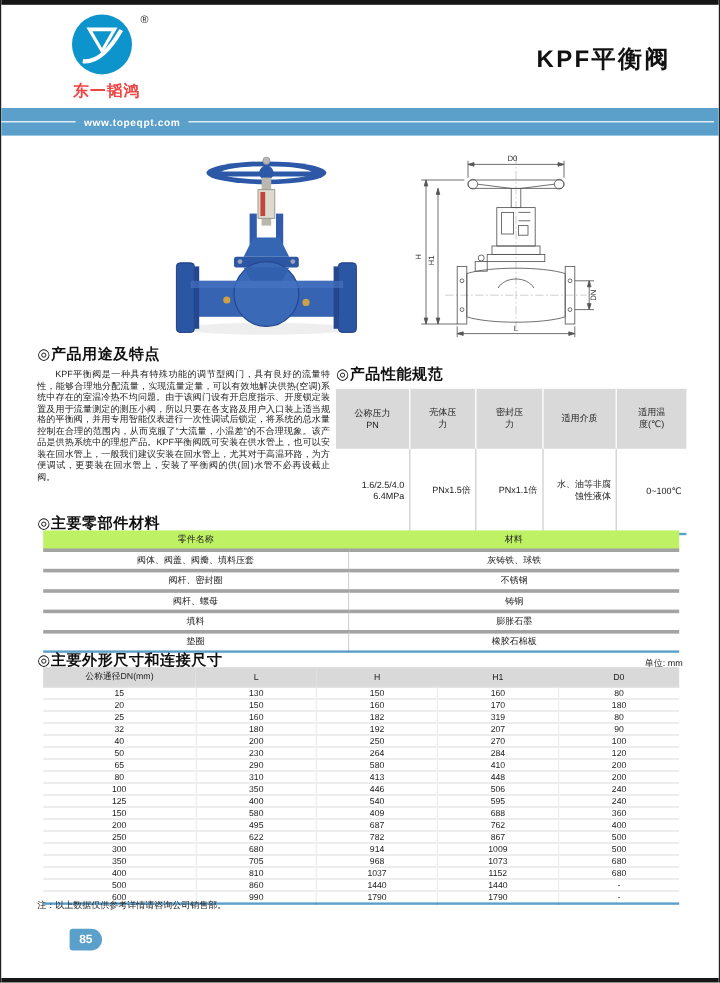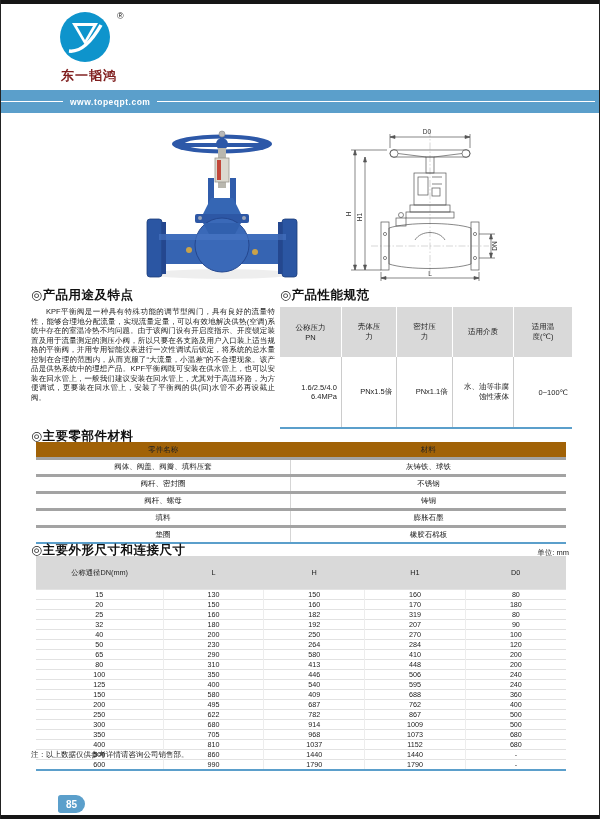--- a/index.html
+++ b/index.html
@@ -9,89 +9,90 @@
     box-sizing:border-box;border-left:1px solid #222;border-right:1px solid #222;
     overflow:hidden;
   }
   .bar-top,.bar-bottom{position:absolute;left:0;width:100%;height:4px;background:#161616;}
   .bar-top{top:0}.bar-bottom{bottom:0}
 
   
   .logo-svg{position:absolute;left:57px;top:9px;}
   .reg-mark{position:absolute;left:116px;top:11px;font-size:9px;color:#222;}
   .logo-text{position:absolute;left:50px;top:67px;width:76px;text-align:center;
-    font-size:13px;font-weight:bold;letter-spacing:1px;color:#7f1d1d;}
+    font-size:13px;font-weight:bold;letter-spacing:1px;color:#ef4444;}
   .page-title{position:absolute;right:40px;top:36px;font-size:20px;font-weight:bold;
     letter-spacing:2px;color:#111;}
 
   
   .blue-band{position:absolute;left:0;top:90px;width:100%;height:23px;background:#5B9FCB;
     display:flex;align-items:center;}
   .band-line-left{width:62px;height:1px;background:#fff;margin-right:7px;}
   .band-line-right{flex:1;height:1px;background:#fff;margin-left:7px;margin-right:4px;}
   .site-text{font-size:8.5px;font-weight:bold;color:#fff;letter-spacing:.5px;}
 
   
   .product-photo{position:absolute;left:128px;top:122px;}
   .tech-drawing{position:absolute;left:336px;top:122px;}
 
   
   .sec-heading{font-size:12.5px;font-weight:bold;color:#111;letter-spacing:.5px;white-space:nowrap;}
   .features{position:absolute;left:30px;top:287px;width:244px;}
   .features-body{margin-top:3px;font-size:7.5px;line-height:9.5px;text-align:justify;
     text-indent:2em;color:#222;}
 
-  .performance{position:absolute;left:279px;top:287px;width:292px;}
+  .performance{position:absolute;left:279px;top:304px;width:292px;}
   table{border-collapse:collapse;}
   .perf-table{width:100%;margin-top:3px;border-bottom:2px solid #5B9FCB;table-layout:fixed;}
   .perf-table th{background:#D9D9D9;font-size:7.5px;font-weight:normal;height:17px;
     border-left:1px solid #fff;padding:15px;color:#222;}
   .perf-table th:first-child{border-left:none;}
   .perf-table td{height:70px;text-align:right;vertical-align:middle;font-size:7.5px;
     border-left:1px solid #ccc;white-space:pre-line;padding:0 4px;color:#222;}
   .perf-table td:first-child{border-left:none;}
 
   .materials-heading{position:absolute;left:30px;top:428px;}
   .materials-table{position:absolute;left:35px;top:442px;width:530px;
     border-bottom:2px solid #5B9FCB;table-layout:fixed;}
-  .materials-table th{background:#a16207;font-size:7.5px;font-weight:normal;height:15px;
+  .materials-table th{background:#bef264;font-size:7.5px;font-weight:normal;height:15px;
     padding:0;color:#222;}
   .materials-table td{height:14px;font-size:7.5px;text-align:center;padding:0;
     border-top:3px solid #a3a3a3;border-left:1px solid #d5d5d5;color:#222;}
   .materials-table td:first-child{border-left:none;}
 
   .dims-heading{position:absolute;left:30px;top:542px;}
   .unit-label{position:absolute;right:30px;top:548px;font-size:7.5px;color:#222;}
   .dims-table{position:absolute;left:35px;top:556px;width:530px;
     border-bottom:2px solid #5B9FCB;table-layout:fixed;}
-  .dims-table th{background:#D9D9D9;font-size:7.3px;font-weight:normal;height:33px;
+  .dims-table th{background:#D9D9D9;font-size:7.3px;font-weight:normal;height:16px;
     padding:0;color:#222;}
   .dims-table td{height:9px;line-height:9px;font-size:7.2px;text-align:center;padding:0;
     border-top:1px solid #e2e2e2;border-left:1px solid #ededed;color:#222;}
   .dims-table td:first-child{border-left:none;}
 
   .note{position:absolute;left:30px;top:750px;font-size:7.5px;color:#222;}
-  .page-badge{position:absolute;left:57px;top:795px;width:27px;height:18px;background:#5B9FCB;
+  .page-badge{position:absolute;left:57px;top:774px;width:27px;height:18px;background:#5B9FCB;
     border-radius:3px 10px 10px 3px;color:#fff;font-size:10px;font-weight:bold;
     display:flex;align-items:center;justify-content:center;}
 </style>
 </head>
 <body>
 
 <div class="page">
   <div class="bar-top"></div>
 
   <svg class="logo-svg" width="56" height="58" viewBox="0 0 56 58">
     <circle cx="27" cy="28" r="25" fill="#0E94CC"></circle>
     <polygon points="14,14 40,14 27,36" fill="#ffffff"></polygon>
     <polygon points="19,17 35,17 27,31" fill="#0E94CC"></polygon>
     <path d="M11,42 Q27,44 43,16" stroke="#ffffff" stroke-width="3.5" fill="none"></path>
   </svg>
   <div class="reg-mark">®</div>
   <div class="logo-text">东一韬鸿</div>
+  <div class="page-title">KPF平衡阀</div>
 
   <div class="blue-band">
     <span class="band-line-left"></span>
     <span class="site-text">www.topeqpt.com</span>
     <span class="band-line-right"></span>
   </div>
 
   <svg class="product-photo" width="187" height="164" viewBox="0 0 187 164">
     <ellipse cx="93" cy="152" rx="70" ry="5" fill="#eeeeee"></ellipse>
 

